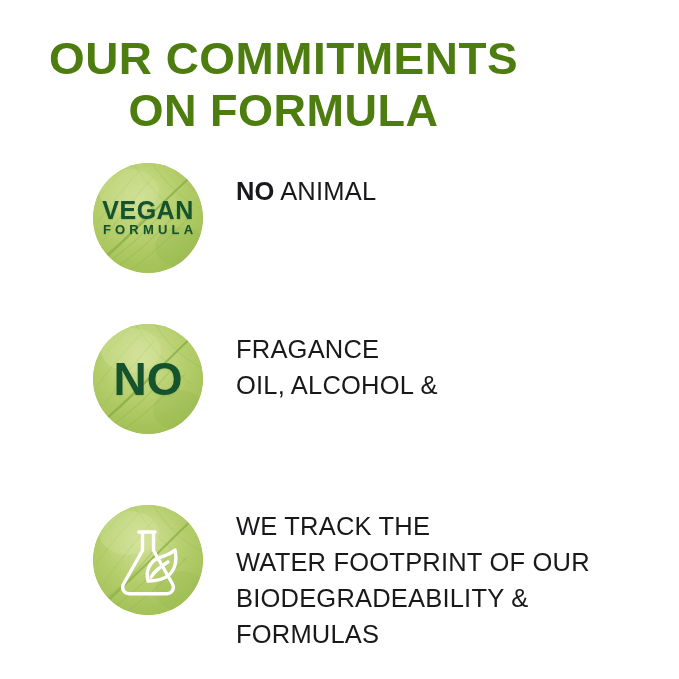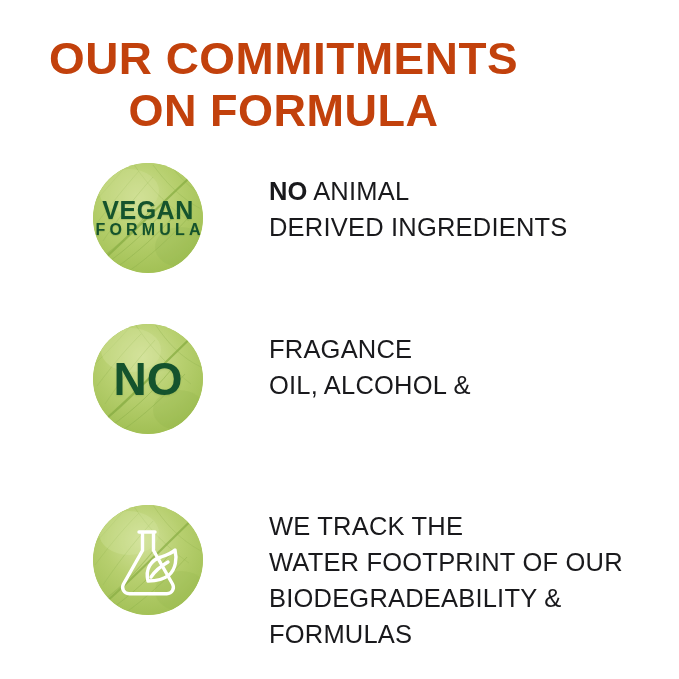--- a/index.html
+++ b/index.html
@@ -23,21 +23,21 @@
     box-sizing: border-box;
   }
 
   
   .heading {
     position: absolute;
     top: 33px;
     left: 0;
     width: 567px;
     text-align: center;
-    color: #c2410c;
+    color: #4d7c0f;
     font-family: "Liberation Sans", sans-serif;
     font-weight: bold;
     font-size: 45px;
     line-height: 52px;
     letter-spacing: 0.5px;
     text-transform: uppercase;
     -webkit-font-smoothing: antialiased;
   }
   .heading .hline {
     display: block;
@@ -96,21 +96,21 @@
     font-family: "Liberation Sans", sans-serif;
     font-weight: bold;
     font-size: 25px;
     line-height: 24px;
     letter-spacing: 0.5px;
     text-shadow: 0 1px 1px rgba(90,120,40,0.25);
   }
   .badge-vegan .t-formula {
     font-family: "Liberation Sans", sans-serif;
     font-weight: bold;
-    font-size: 16px;
+    font-size: 13px;
     line-height: 16px;
     letter-spacing: 4.2px;
     text-indent: 4.2px;
     text-shadow: 0 1px 1px rgba(90,120,40,0.25);
   }
   .badge-no .t-no {
     font-family: "Liberation Sans", sans-serif;
     font-weight: bold;
     font-size: 46px;
     line-height: 46px;
@@ -124,21 +124,21 @@
     margin-left: 33px;
     padding-top: 10px;
     color: #19191c;
     font-family: "Liberation Sans", sans-serif;
     font-weight: 300;
     font-size: 25.5px;
     line-height: 36px;
     letter-spacing: 0.2px;
     text-transform: uppercase;
   }
-  .row-text .ln { display: block; white-space: nowrap; margin-left: 33px; }
+  .row-text .ln { display: block; white-space: nowrap; }
   .row-text .strong {
     font-weight: bold;
     letter-spacing: 0px;
   }
   .row.r2 .row-text { padding-top: 7px; }
   .row.r3 .row-text { padding-top: 3px; }
 </style>
 </head>
 <body>
 
@@ -181,21 +181,20 @@
             <ellipse cx="88" cy="84" rx="26" ry="20" fill="#8fb24c" opacity="0.22"></ellipse>
           </g>
         </svg>
         <div class="badge-label">
           <span class="t-vegan">VEGAN</span>
           <span class="t-formula">FORMULA</span>
         </div>
       </div>
       <div class="row-text">
         <span class="ln"><span class="strong">NO</span><span> ANIMAL</span></span>
-        <span class="ln">DERIVED INGREDIENTS</span>
       </div>
     </div>
 
     <div class="row r2">
       <div class="badge badge-no">
         <svg class="leaf-svg" viewBox="0 0 110 110">
           <defs>
             <radialGradient id="lg2" cx="45%" cy="30%" r="78%">
               <stop offset="0%" stop-color="#d2e199"></stop>
               <stop offset="45%" stop-color="#b8d070"></stop>

